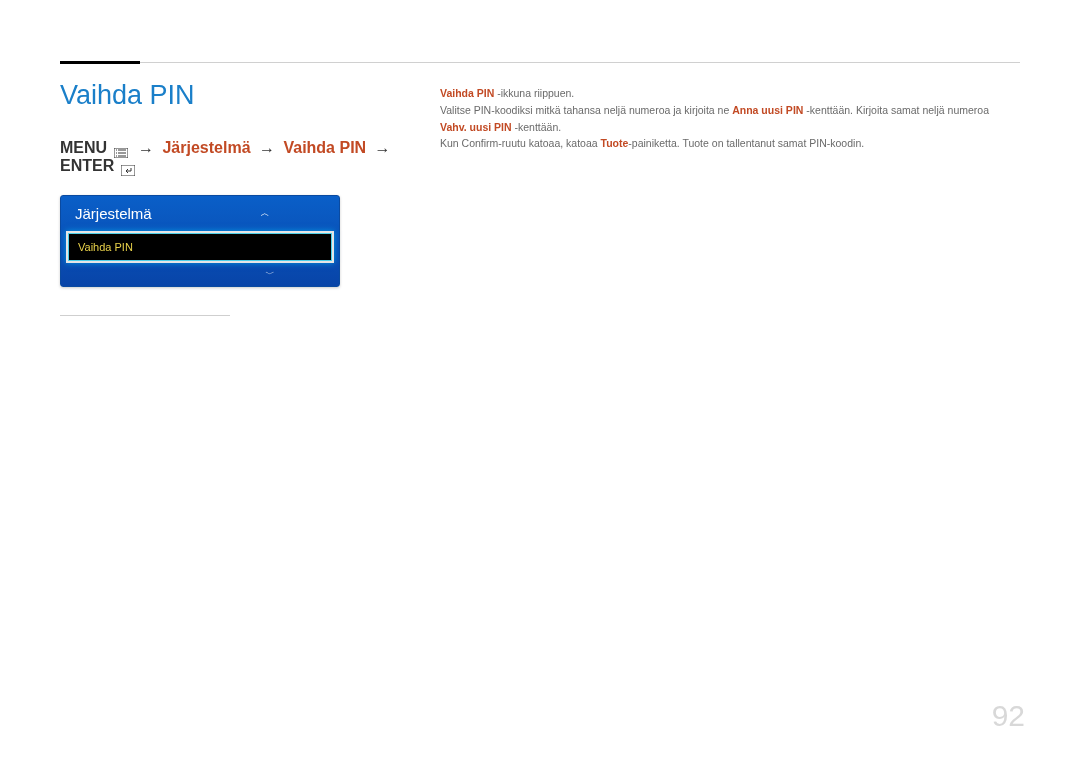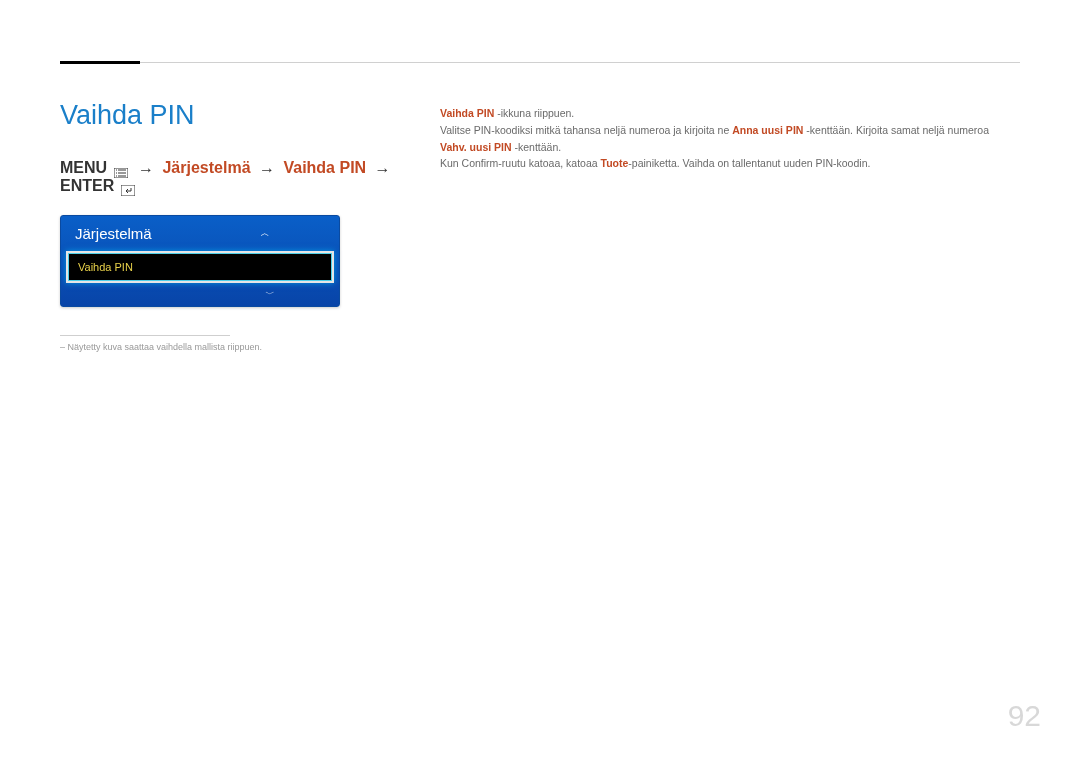--- a/index.html
+++ b/index.html
@@ -32,21 +32,21 @@
       content: "";
       position: absolute;
       top: -1px;
       left: 0;
       width: 80px;
       height: 3px;
       background: #000;
     }
     .content {
       display: flex;
-      margin-top: 40px;
+      margin-top: 20px;
     }
     .left-col {
       width: 380px;
       padding-right: 40px;
     }
     .right-col {
       flex: 1;
       font-size: 10.5px;
       line-height: 1.6;
       color: #6a6a6a;
@@ -127,21 +127,21 @@
     }
     .note::before {
       content: "– ";
     }
     .red {
       color: #c24a24;
       font-weight: bold;
     }
     .pg-num {
       position: absolute;
-      right: 39px;
+      right: 55px;
       bottom: 30px;
       font-size: 30px;
       color: #d8d8d8;
       font-weight: 300;
     }
     .icon-svg {
       display: inline-block;
       vertical-align: middle;
       width: 14px;
       height: 10px;
@@ -201,33 +201,32 @@
           <div class="menu-item">Vaihda PIN</div>
         </div>
         <div class="chevron-down-box">
           <span class="inner">
             <span class="chev">﹀</span>
           </span>
         </div>
       </div>
 
       <div class="note-divider"></div>
-      <div class="note">Näytetty kuva saattaa vaihdella mallista riippuen.</div>
     </div>
 
     <div class="right-col">
       <p>
         <span class="red">Vaihda PIN</span><span> -ikkuna riippuen.</span>
       </p>
       <p>
         <span>Valitse PIN-koodiksi mitkä tahansa neljä numeroa ja kirjoita ne </span><span class="red">Anna uusi PIN</span><span> -kenttään. Kirjoita samat neljä numeroa </span>
       </p>
       <p>
         <span class="red">Vahv. uusi PIN</span><span> -kenttään.</span>
       </p>
       <p>
-        <span>Kun Confirm-ruutu katoaa, katoaa </span><span class="red">Tuote</span><span>-painiketta. Vaihda on tallentanut uuden PIN-koodin.</span>
+        <span>Kun Confirm-ruutu katoaa, katoaa </span><span class="red">Tuote</span><span>-painiketta. Tuote on tallentanut samat PIN-koodin.</span>
       </p>
     </div>
   </div>
 
   <div class="pg-num">92</div>
 </div>
 
 </body></html>

